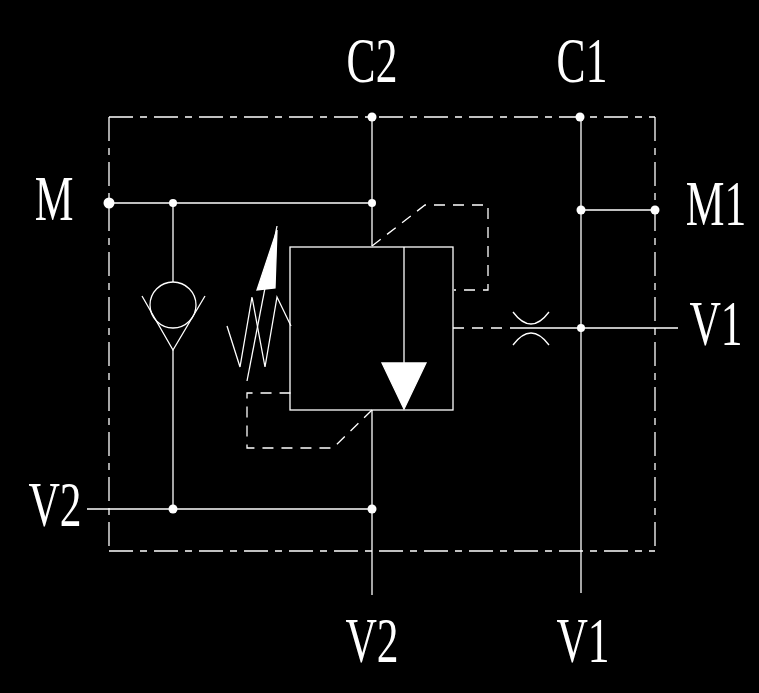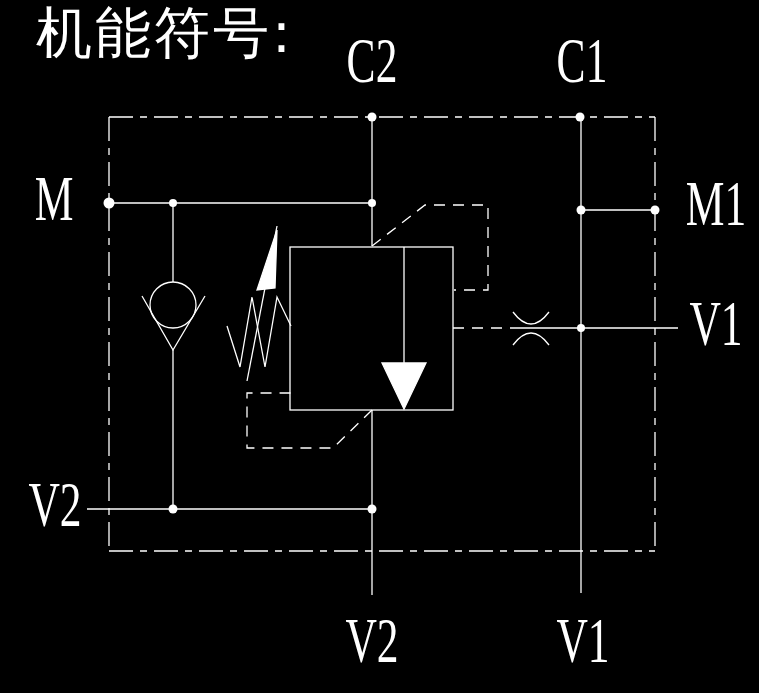--- a/index.html
+++ b/index.html
@@ -110,21 +110,20 @@
       <circle cx="173" cy="203" r="4"></circle>
       <circle cx="372" cy="203" r="4"></circle>
       <circle cx="581" cy="210" r="4.5"></circle>
       <circle cx="655" cy="210" r="4.5"></circle>
       <circle cx="581" cy="328" r="4"></circle>
       <circle cx="173" cy="509" r="4.5"></circle>
       <circle cx="372" cy="509" r="4.5"></circle>
     </g>
   </svg>
 
-  <div class="title">机能符号:</div>
 
   <div class="port" style="left:372px; top:64px;">C2</div>
 
   <div class="port" style="left:582px; top:64px;">C1</div>
 
   <div class="port" style="left:54px; top:202px;">M</div>
 
   <div class="port" style="left:716px; top:207px;">M1</div>
 
   <div class="port" style="left:716px; top:327px;">V1</div>

